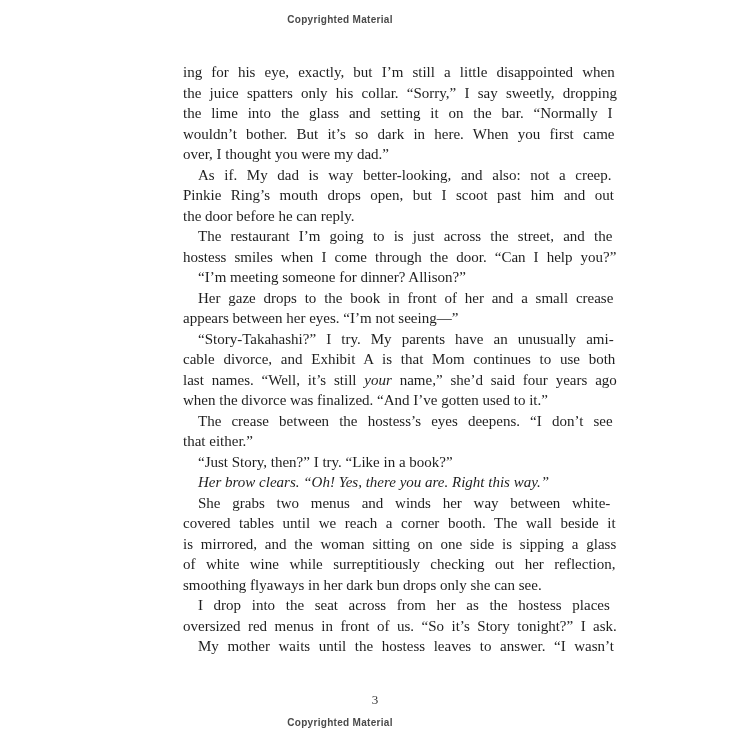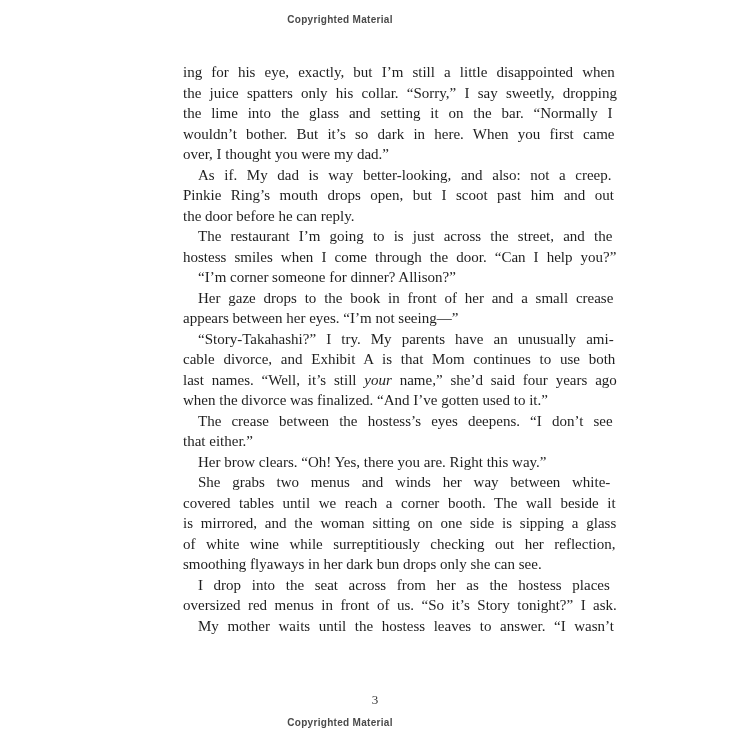--- a/index.html
+++ b/index.html
@@ -48,30 +48,31 @@
     <div class="line" style="word-spacing: 5.362px;"><span><span class="seg">ing for his eye, exactly, but I’m still a little disappointed when</span></span></div>
     <div class="line" style="word-spacing: 4.467px;"><span><span class="seg">the juice spatters only his collar. “Sorry,” I say sweetly, dropping</span></span></div>
     <div class="line" style="word-spacing: 6.109px;"><span><span class="seg">the lime into the glass and setting it on the bar. “Normally I</span></span></div>
     <div class="line" style="word-spacing: 5.46px;"><span><span class="seg">wouldn’t bother. But it’s so dark in here. When you first came</span></span></div>
     <div class="line" style="word-spacing: 0px;"><span><span class="seg">over, I thought you were my dad.”</span></span></div>
     <div class="line indent" style="word-spacing: 5.884px;"><span><span class="seg">As if. My dad is way better-looking, and also: not a creep.</span></span></div>
     <div class="line" style="word-spacing: 5.773px;"><span><span class="seg">Pinkie Ring’s mouth drops open, but I scoot past him and out</span></span></div>
     <div class="line" style="word-spacing: 0px;"><span><span class="seg">the door before he can reply.</span></span></div>
     <div class="line indent" style="word-spacing: 5.401px;"><span><span class="seg">The restaurant I’m going to is just across the street, and the</span></span></div>
     <div class="line" style="word-spacing: 4.334px;"><span><span class="seg">hostess smiles when I come through the door. “Can I help you?”</span></span></div>
-    <div class="line indent" style="word-spacing: 0px;"><span><span class="seg">“I’m corner someone for dinner? Allison?”</span></span></div>
+    <div class="line indent" style="word-spacing: 0px;"><span><span class="seg">“I’m meeting someone for dinner? Allison?”</span></span></div>
     <div class="line indent" style="word-spacing: 4.044px;"><span><span class="seg">Her gaze drops to the book in front of her and a small crease</span></span></div>
     <div class="line" style="word-spacing: 0px;"><span><span class="seg">appears between her eyes. “I’m not seeing—”</span></span></div>
     <div class="line indent" style="word-spacing: 6.338px;"><span><span class="seg">“Story-Takahashi?” I try. My parents have an unusually ami-</span></span></div>
     <div class="line" style="word-spacing: 4.989px;"><span><span class="seg">cable divorce, and Exhibit A is that Mom continues to use both</span></span></div>
     <div class="line" style="word-spacing: 4.099px;"><span><span class="seg">last names. “Well, it’s still </span><span class="seg em">your</span><span class="seg"> name,” she’d said four years ago</span></span></div>
     <div class="line" style="word-spacing: 0px;"><span><span class="seg">when the divorce was finalized. “And I’ve gotten used to it.”</span></span></div>
     <div class="line indent" style="word-spacing: 6.391px;"><span><span class="seg">The crease between the hostess’s eyes deepens. “I don’t see</span></span></div>
     <div class="line" style="word-spacing: 0px;"><span><span class="seg">that either.”</span></span></div>
-    <div class="line indent" style="word-spacing: 0px;"><span><span class="seg">Her brow clears. “Oh! Yes, there you are. Right this way.”</span></span></div>
+    <div class="line indent" style="word-spacing: 0px;"><span><span class="seg">“Just Story, then?” I try. “Like in a book?”</span></span></div>
+    <div class="line indent" style="word-spacing: 0px; font-style: italic;"><span><span class="seg">Her brow clears. “Oh! Yes, there you are. Right this way.”</span></span></div>
     <div class="line indent" style="word-spacing: 8.003px;"><span><span class="seg">She grabs two menus and winds her way between white-</span></span></div>
     <div class="line" style="word-spacing: 4.821px; text-align: center;"><span><span class="seg">covered tables until we reach a corner booth. The wall beside it</span></span></div>
     <div class="line" style="word-spacing: 4.061px;"><span><span class="seg">is mirrored, and the woman sitting on one side is sipping a glass</span></span></div>
     <div class="line" style="word-spacing: 6.73px;"><span><span class="seg">of white wine while surreptitiously checking out her reflection,</span></span></div>
     <div class="line" style="word-spacing: 0px;"><span><span class="seg">smoothing flyaways in her dark bun drops only she can see.</span></span></div>
     <div class="line indent" style="word-spacing: 6.878px;"><span><span class="seg">I drop into the seat across from her as the hostess places</span></span></div>
     <div class="line" style="word-spacing: 3.73px;"><span><span class="seg">oversized red menus in front of us. “So it’s Story tonight?” I ask.</span></span></div>
     <div class="line indent" style="word-spacing: 4.842px;"><span><span class="seg">My mother waits until the hostess leaves to answer. “I wasn’t</span></span></div>
   </div>
 

